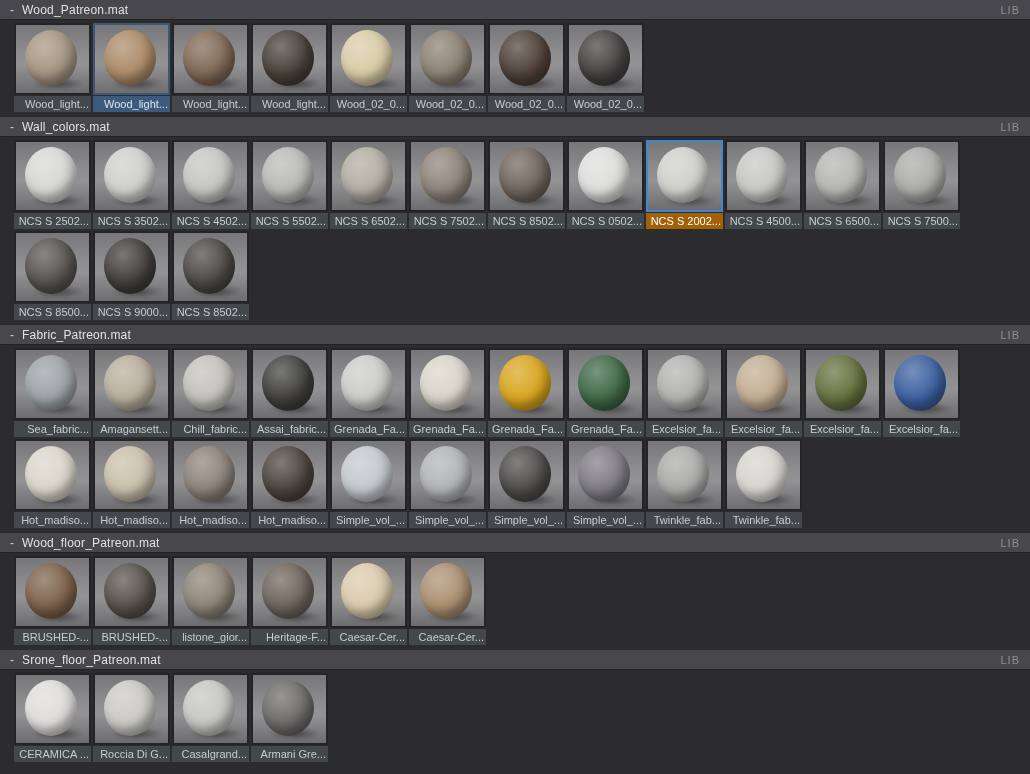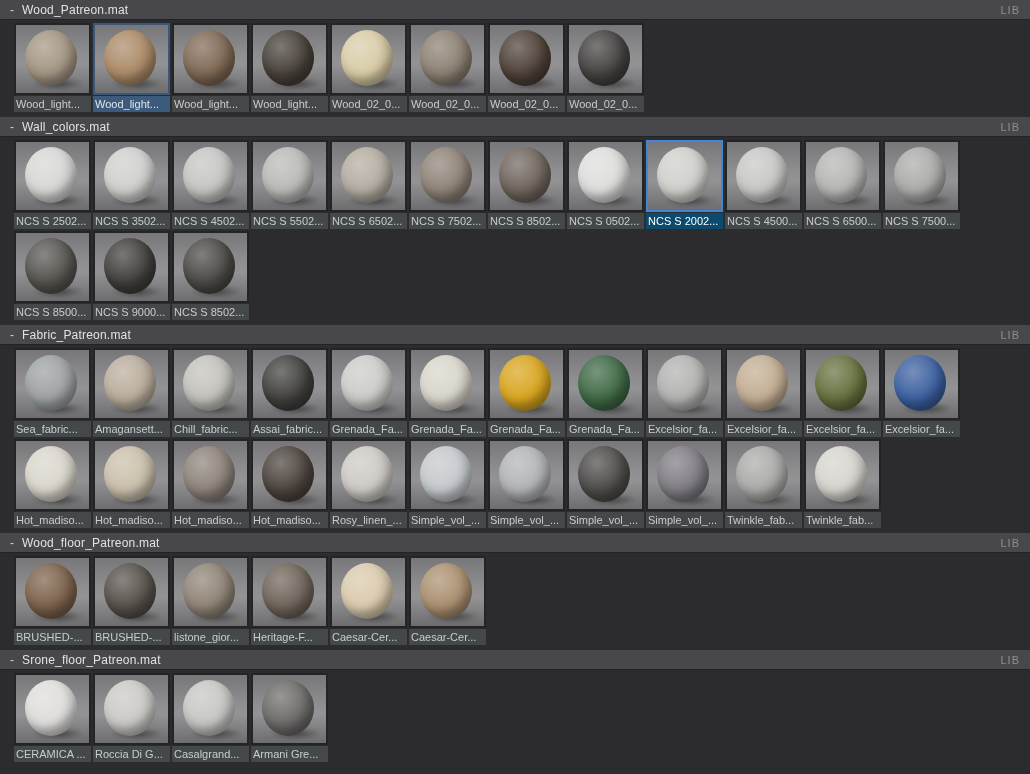--- a/index.html
+++ b/index.html
@@ -35,24 +35,24 @@
     position:absolute;left:16px;bottom:3px;width:52px;height:13px;
     background:radial-gradient(ellipse at center, rgba(0,0,0,.45) 0%, rgba(0,0,0,0) 70%);
     filter:blur(1.5px);
   }
   .sphere{
     position:absolute;left:9px;top:5px;width:52px;height:56px;border-radius:50%;
   }
   .tile-label{
     margin-top:1px;height:16px;line-height:16px;
     background:#45484b;color:#c9ccce;font-size:11px;
-    text-align:left;white-space:nowrap;overflow:hidden;
+    text-align:right;white-space:nowrap;overflow:hidden;
     padding:0 2px;box-sizing:border-box;
   }
-  .tile-label.sel-active{background:#0c4a6e;color:#ffffff;}
+  .tile-label.sel-active{background:#a16207;color:#ffffff;}
   .tile-label.sel-muted{background:#3c5a7b;color:#dfe5ea;}
 </style>
 </head>
 <body>
 
 <div class="panel" id="panel">
     <div class="section">
       <div class="section-header">
         <span class="collapse">-</span>
         <span class="section-title">Wood_Patreon.mat</span>
@@ -346,27 +346,20 @@
         <div class="tile">
           <div class="thumb">
             <div class="shadow"></div>
             <div class="sphere" style="background: radial-gradient(circle at 36% 30%, rgb(129, 123, 119) 0%, rgb(75, 67, 61) 55%, rgb(47, 42, 38) 100%); box-shadow: rgba(0, 0, 0, 0.25) -6px -8px 10px inset;"></div>
           </div>
           <div class="tile-label">Hot_madiso...</div>
         </div>
         <div class="tile">
           <div class="thumb">
             <div class="shadow"></div>
-            <div class="sphere" style="background: radial-gradient(circle at 36% 30%, rgb(220, 217, 214) 0%, rgb(205, 201, 197) 55%, rgb(127, 125, 122) 100%); box-shadow: rgba(0, 0, 0, 0.25) -6px -8px 10px inset;"></div>
-          </div>
-          <div class="tile-label">Rosy_linen_...</div>
-        </div>
-        <div class="tile">
-          <div class="thumb">
-            <div class="shadow"></div>
             <div class="sphere" style="background: radial-gradient(circle at 36% 30%, rgb(214, 217, 219) 0%, rgb(196, 200, 204) 55%, rgb(122, 124, 126) 100%); box-shadow: rgba(0, 0, 0, 0.25) -6px -8px 10px inset;"></div>
           </div>
           <div class="tile-label">Simple_vol_...</div>
         </div>
         <div class="tile">
           <div class="thumb">
             <div class="shadow"></div>
             <div class="sphere" style="background: radial-gradient(circle at 36% 30%, rgb(200, 202, 203) 0%, rgb(177, 179, 181) 55%, rgb(110, 111, 112) 100%); box-shadow: rgba(0, 0, 0, 0.25) -6px -8px 10px inset;"></div>
           </div>
           <div class="tile-label">Simple_vol_...</div>

